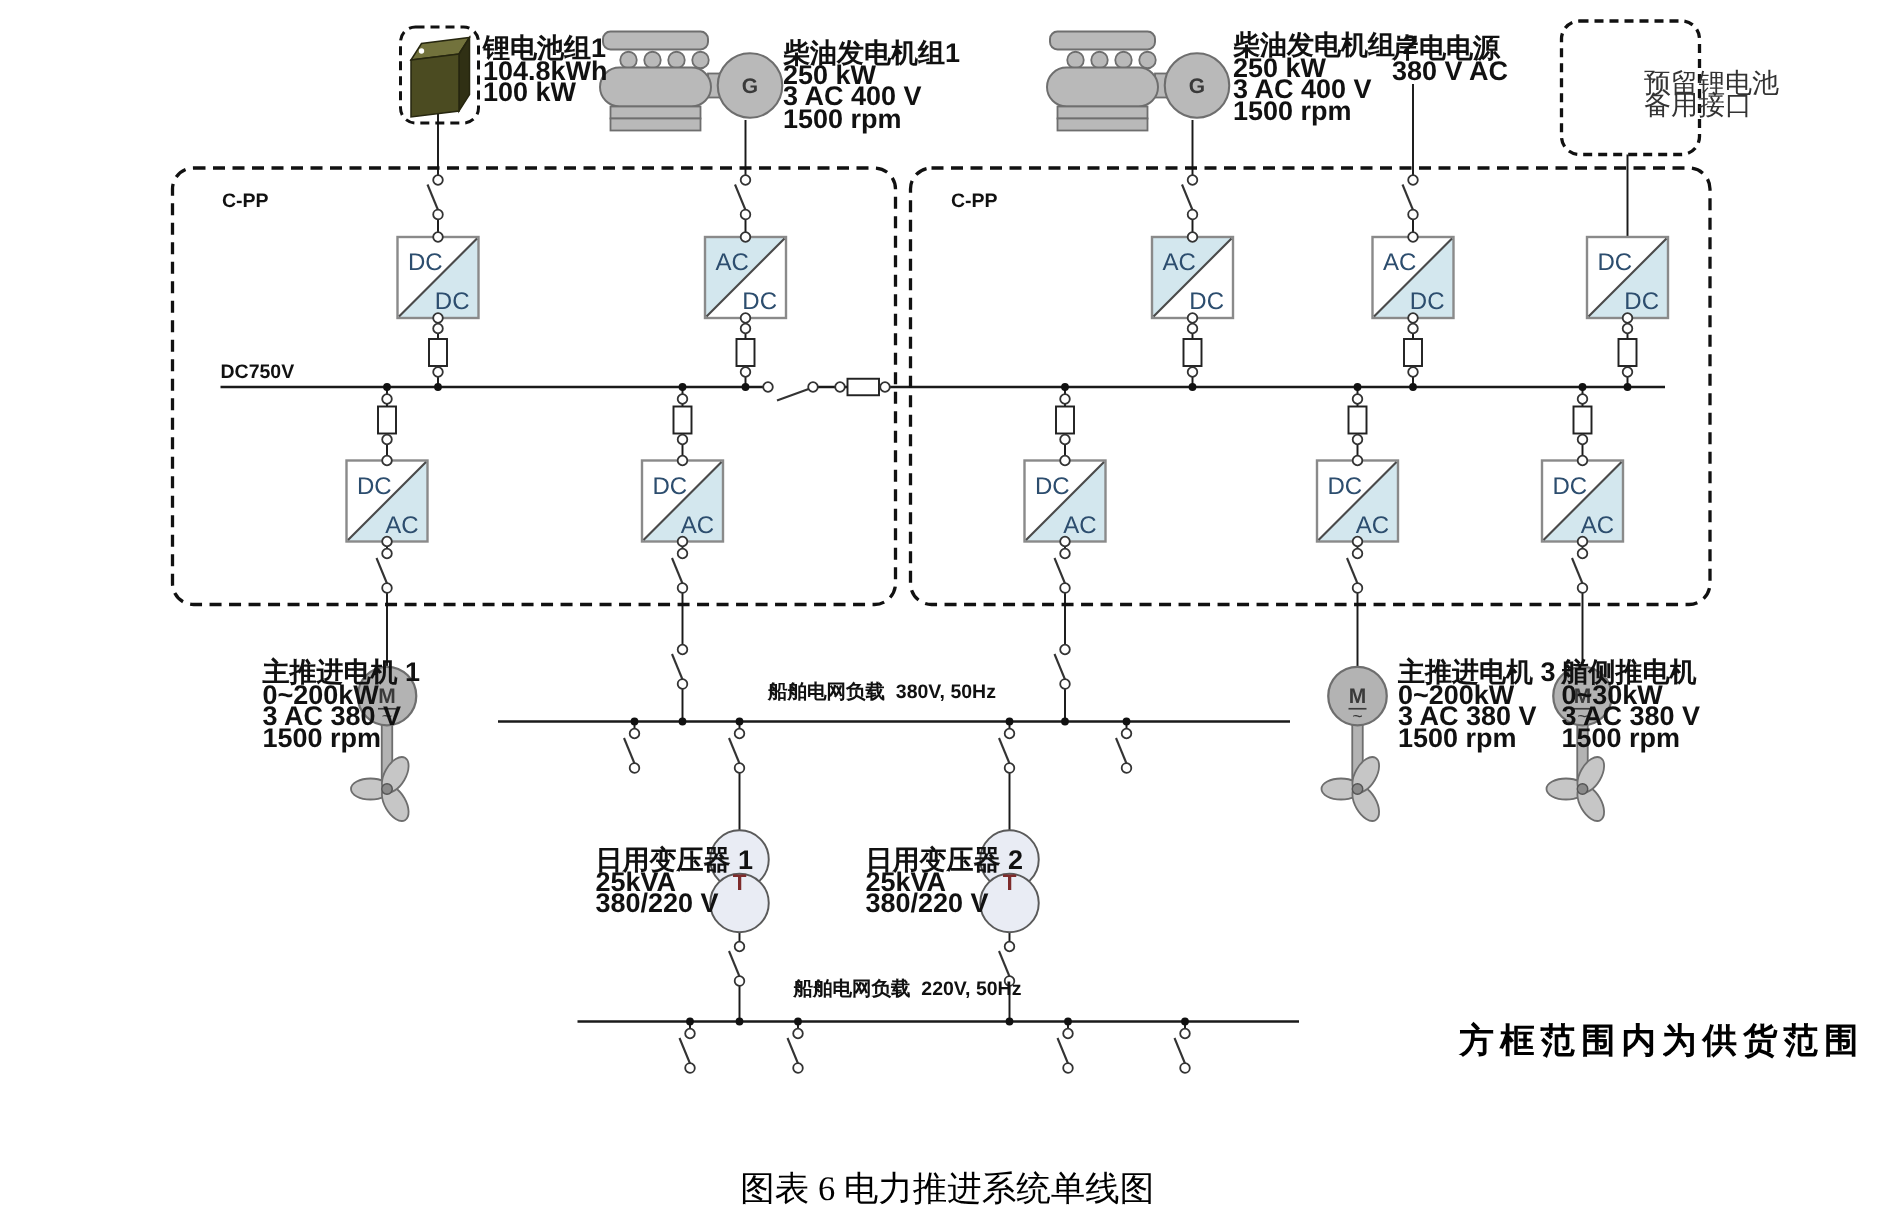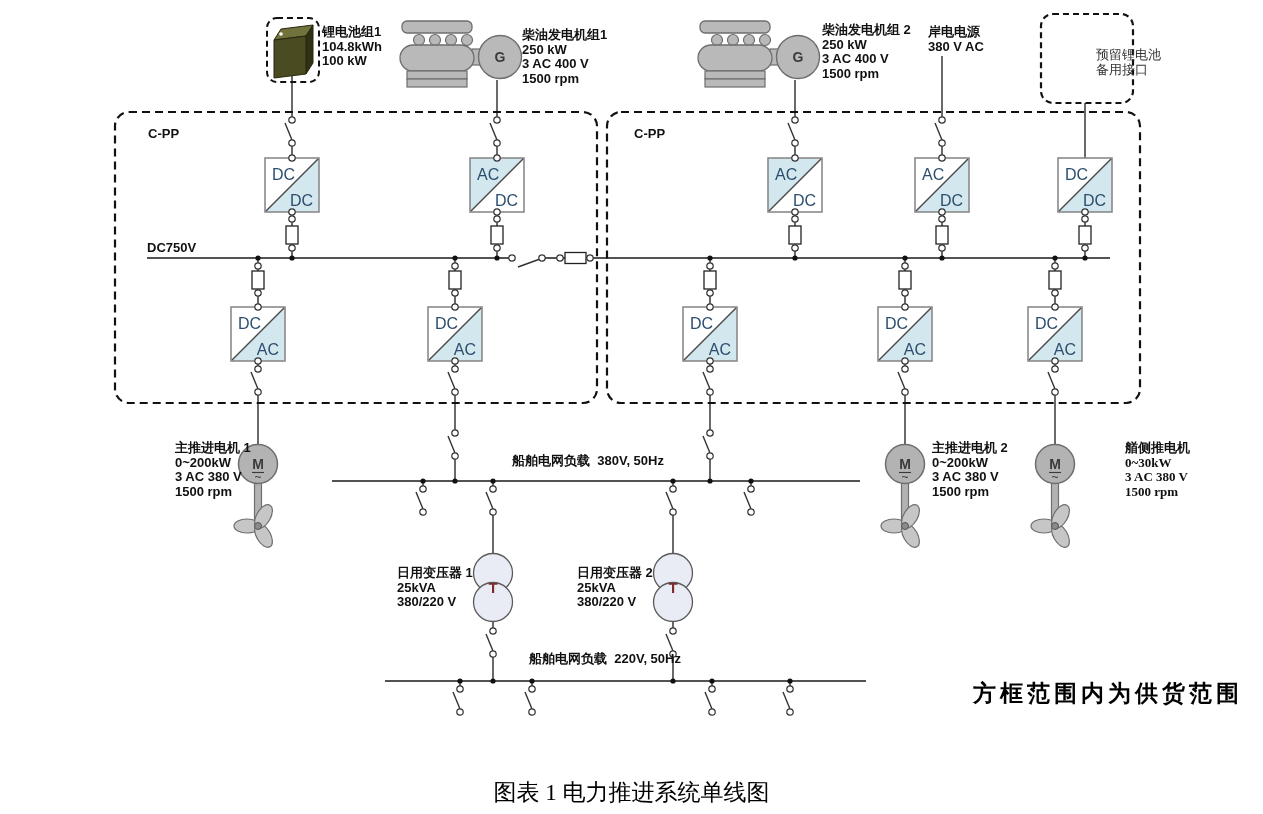--- a/index.html
+++ b/index.html
@@ -1,19 +1,19 @@
 <!DOCTYPE html>
 <html><head>
 <meta charset="utf-8">
 <style>
   html,body{margin:0;padding:0;background:#fff;}
   #canvas{position:relative;width:1263px;height:814px;background:#fff;overflow:hidden;
           font-family:"Liberation Sans",sans-serif;}
   #diagram-svg{position:absolute;left:0;top:0;}
-  .lbl{position:absolute;font-weight:bold;font-size:13px;line-height:14.5px;color:#111;white-space:nowrap;}
+  .lbl{position:absolute;font-weight:bold;font-size:18px;line-height:14.5px;color:#111;white-space:nowrap;}
   .lbl.norm{font-weight:normal;color:#333;}
   .cpp{position:absolute;font-weight:bold;font-size:13px;color:#111;}
   .buslbl{position:absolute;font-weight:bold;font-size:13px;color:#111;white-space:nowrap;}
   #supply-note{position:absolute;left:933px;top:678px;font-weight:bold;font-size:23px;letter-spacing:4px;color:#000;margin-left:40px;}
   #caption{position:absolute;left:0;top:777px;width:1263px;text-align:center;
            font-family:"Liberation Serif",serif;font-size:23px;color:#000;}
   svg text{font-family:"Liberation Sans",sans-serif;}
   .cvt,.cvb{font-size:16px;fill:#2c4d6e;}
   .glyph{font-weight:bold;fill:#3a3a3a;}
 </style>
@@ -359,27 +359,27 @@
 <div class="buslbl" style="left:147px;top:240px;">DC750V</div>
 
 <div class="lbl" style="left:175px;top:441px;">
   <div>主推进电机 1</div>
   <div>0~200kW</div>
   <div>3 AC 380 V</div>
   <div>1500 rpm</div>
 </div>
 
 <div class="lbl" style="left:932px;top:441px;">
-  <div>主推进电机 2</div>
+  <div>主推进电机 3</div>
   <div>0~200kW</div>
   <div>3 AC 380 V</div>
   <div>1500 rpm</div>
 </div>
 
-<div class="lbl" style="left:1125px;top:441px;font-family:Liberation Serif, serif;">
+<div class="lbl" style="left:1041px;top:441px;">
   <div>艏侧推电机</div>
   <div>0~30kW</div>
   <div>3 AC 380 V</div>
   <div>1500 rpm</div>
 </div>
 
 <div class="buslbl" style="left:512px;top:452px;">船舶电网负载&nbsp; 380V, 50Hz</div>
 <div class="buslbl" style="left:517px;top:650px;margin-left:12px;">船舶电网负载&nbsp; 220V, 50Hz</div>
 
 <div class="lbl" style="left:397px;top:566px;">
@@ -388,15 +388,15 @@
   <div>380/220 V</div>
 </div>
 
 <div class="lbl" style="left:577px;top:566px;">
   <div>日用变压器 2</div>
   <div>25kVA</div>
   <div>380/220 V</div>
 </div>
 
 <div id="supply-note">方框范围内为供货范围</div>
-<div id="caption">图表 1 电力推进系统单线图</div>
+<div id="caption">图表 6 电力推进系统单线图</div>
 
 </div>
 
 </body></html>

